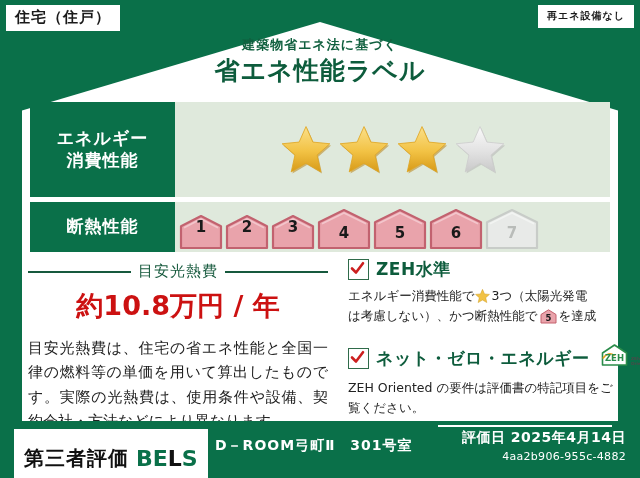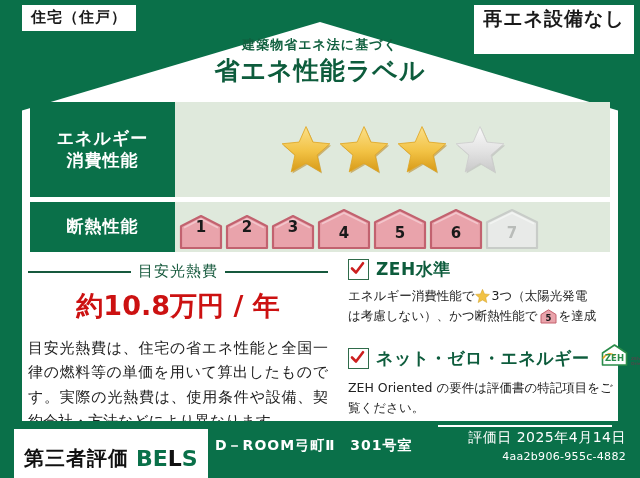--- a/index.html
+++ b/index.html
@@ -13,22 +13,22 @@
     background:#0a7049;
     overflow:hidden;
   }
   
   .corner-tag{
     position:absolute;top:5px;background:#ffffff;
     color:#1a1a1a;font-weight:bold;font-size:15px;
     letter-spacing:1px;padding:5px 9px 6px;line-height:1;
     white-space:nowrap;
   }
-  .tag-left{left:22px;}
-  .tag-right{right:6px;font-size:19px;padding:6px 9px 24px;font-family:Liberation Mono, monospace;}
+  .tag-left{left:6px;}
+  .tag-right{right:6px;font-size:10px;padding:6px 9px 7px;}
 
   
   .house-white{
     position:absolute;left:22px;top:22px;width:596px;height:442px;
     background:#ffffff;
     clip-path:polygon(0% 20%, 50% 0%, 100% 20%, 100% 100%, 0% 100%);
   }
   
   .title-wrap{
     position:absolute;left:0;top:38px;width:640px;text-align:center;
@@ -128,21 +128,21 @@
   .bels-en{font-weight:bold;font-size:22px;margin-left:7px;letter-spacing:0px;}
   .bels-en .g{color:#0a7049;}
   .bels-en .k{color:#111;}
   .prop-name{
     position:absolute;left:215px;top:16px;color:#ffffff;
     font-size:14px;font-weight:bold;letter-spacing:1px;white-space:nowrap;
   }
   .date-wrap{
     position:absolute;right:14px;top:8px;text-align:right;color:#ffffff;
   }
-  .eval-date{font-size:14px;font-weight:normal;letter-spacing:0.5px;}
+  .eval-date{font-size:14px;font-weight:bold;letter-spacing:0.5px;}
   .cert-no{font-size:11px;margin-top:3px;letter-spacing:0.3px;}
   .date-divider{
     position:absolute;right:14px;top:-4px;width:174px;height:2px;background:#ffffff;
   }
 </style>
 </head>
 <body>
 
 <div class="label-root">
 

